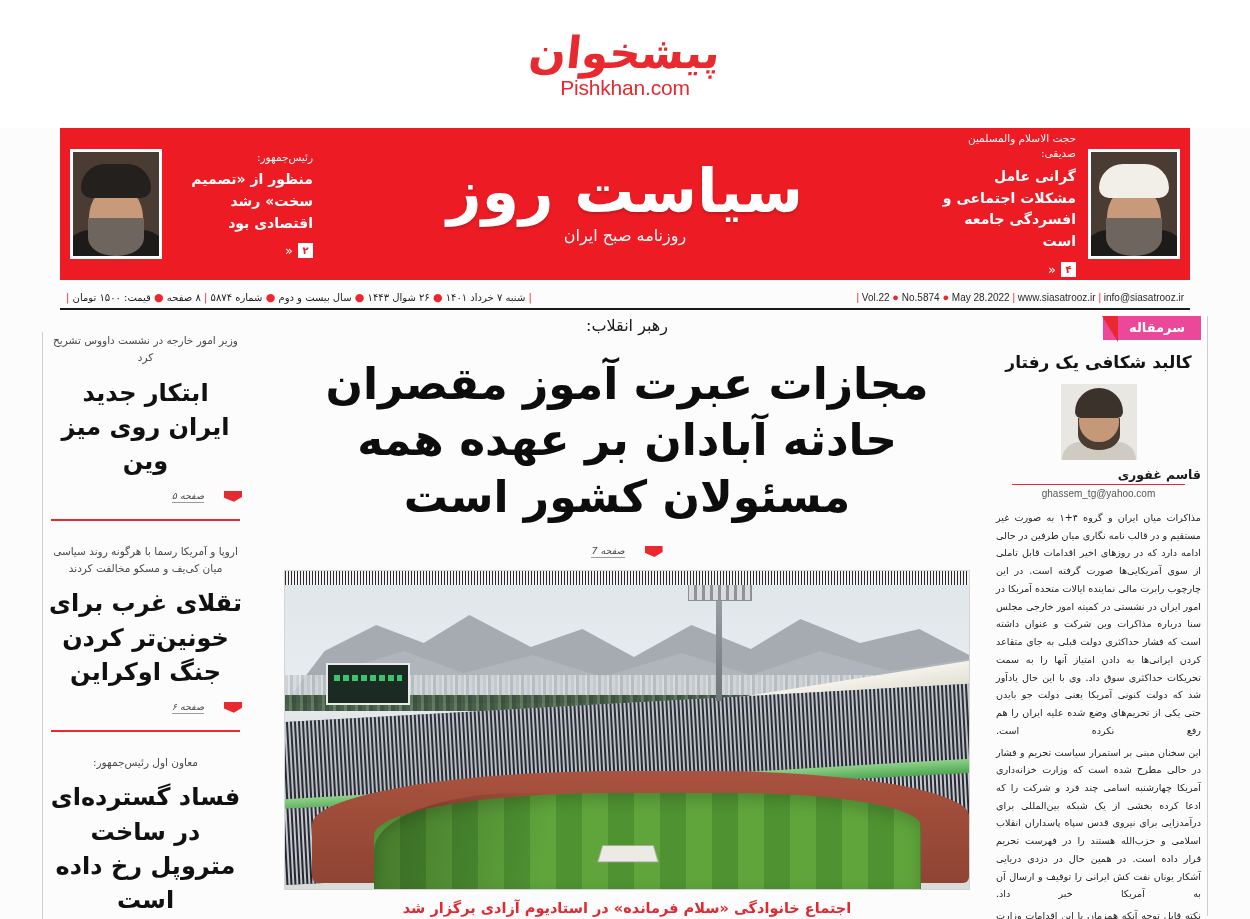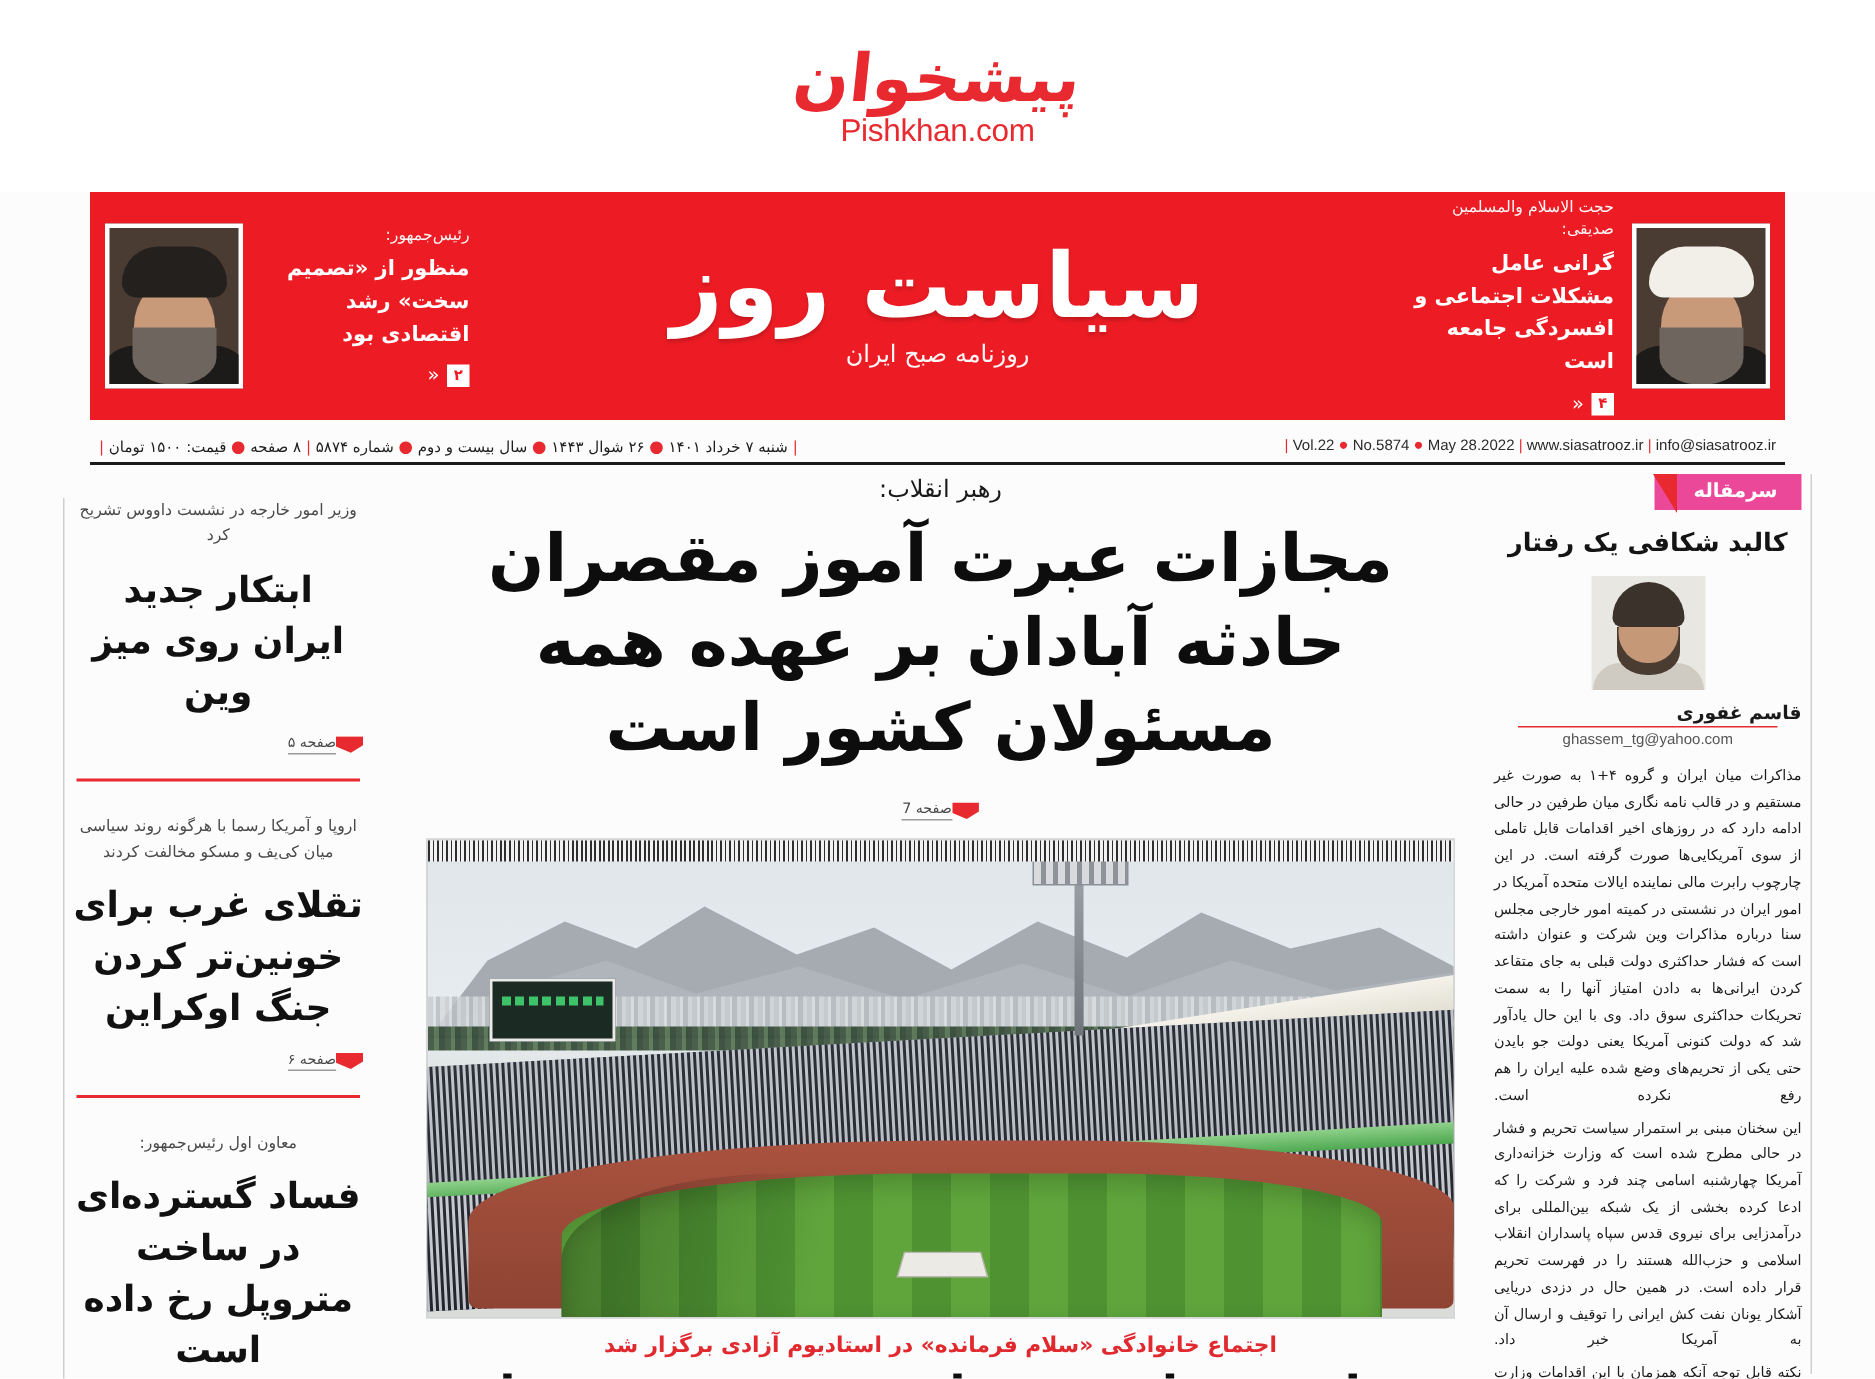--- a/index.html
+++ b/index.html
@@ -99,34 +99,34 @@
     position: absolute; left: 42px; top: 16px; width: 210px; height: 600px;
     border-left: 1px solid #cfcfcf; padding-left: 0; padding-right: 4px;
   }
   .brief { text-align: center; padding: 0 6px; }
   .brief .kicker {
     font-size: 10.5px; color: #4a4a4a; line-height: 1.6; margin-bottom: 10px;
   }
   .brief .title {
     font-size: 24px; font-weight: bold; color: #111; line-height: 1.42; letter-spacing: -.3px;
   }
-  .pagemark { display: flex; align-items: center; gap: 0; margin-top: 12px; }
+  .pagemark { display: flex; align-items: center; gap: 20px; margin-top: 12px; font-style: italic; }
   .pagemark .flag {
     width: 18px; height: 11px; background: #e8292f;
     clip-path: polygon(0 0, 100% 0, 100% 55%, 55% 100%, 0 62%);
   }
   .pagemark .lbl {
     font-size: 9.5px; color: #4a4a4a; border-bottom: 1px solid #9a9a9a; padding-bottom: 1px;
   }
   .brief-sep { height: 2px; background: #e8292f; margin: 16px 8px 22px 8px; }
 
   
   .col-center { position: absolute; left: 262px; top: 0; width: 730px; }
   .lead-kicker {
-    text-align: center; font-size: 16px; color: #1a1a1a; margin-bottom: 10px;
+    text-align: center; font-size: 16px; color: #1a1a1a; margin-bottom: 21px;
   }
   .lead-head {
     text-align: center; font-size: 44px; font-weight: bold; color: #0d0d0d;
     line-height: 1.28; letter-spacing: -1px; padding: 0 14px;
   }
   .lead-pagemark { display: flex; justify-content: center; margin-top: 8px; }
 
   
   .photo {
     position: relative; margin: 12px 22px 0 22px; height: 320px;

